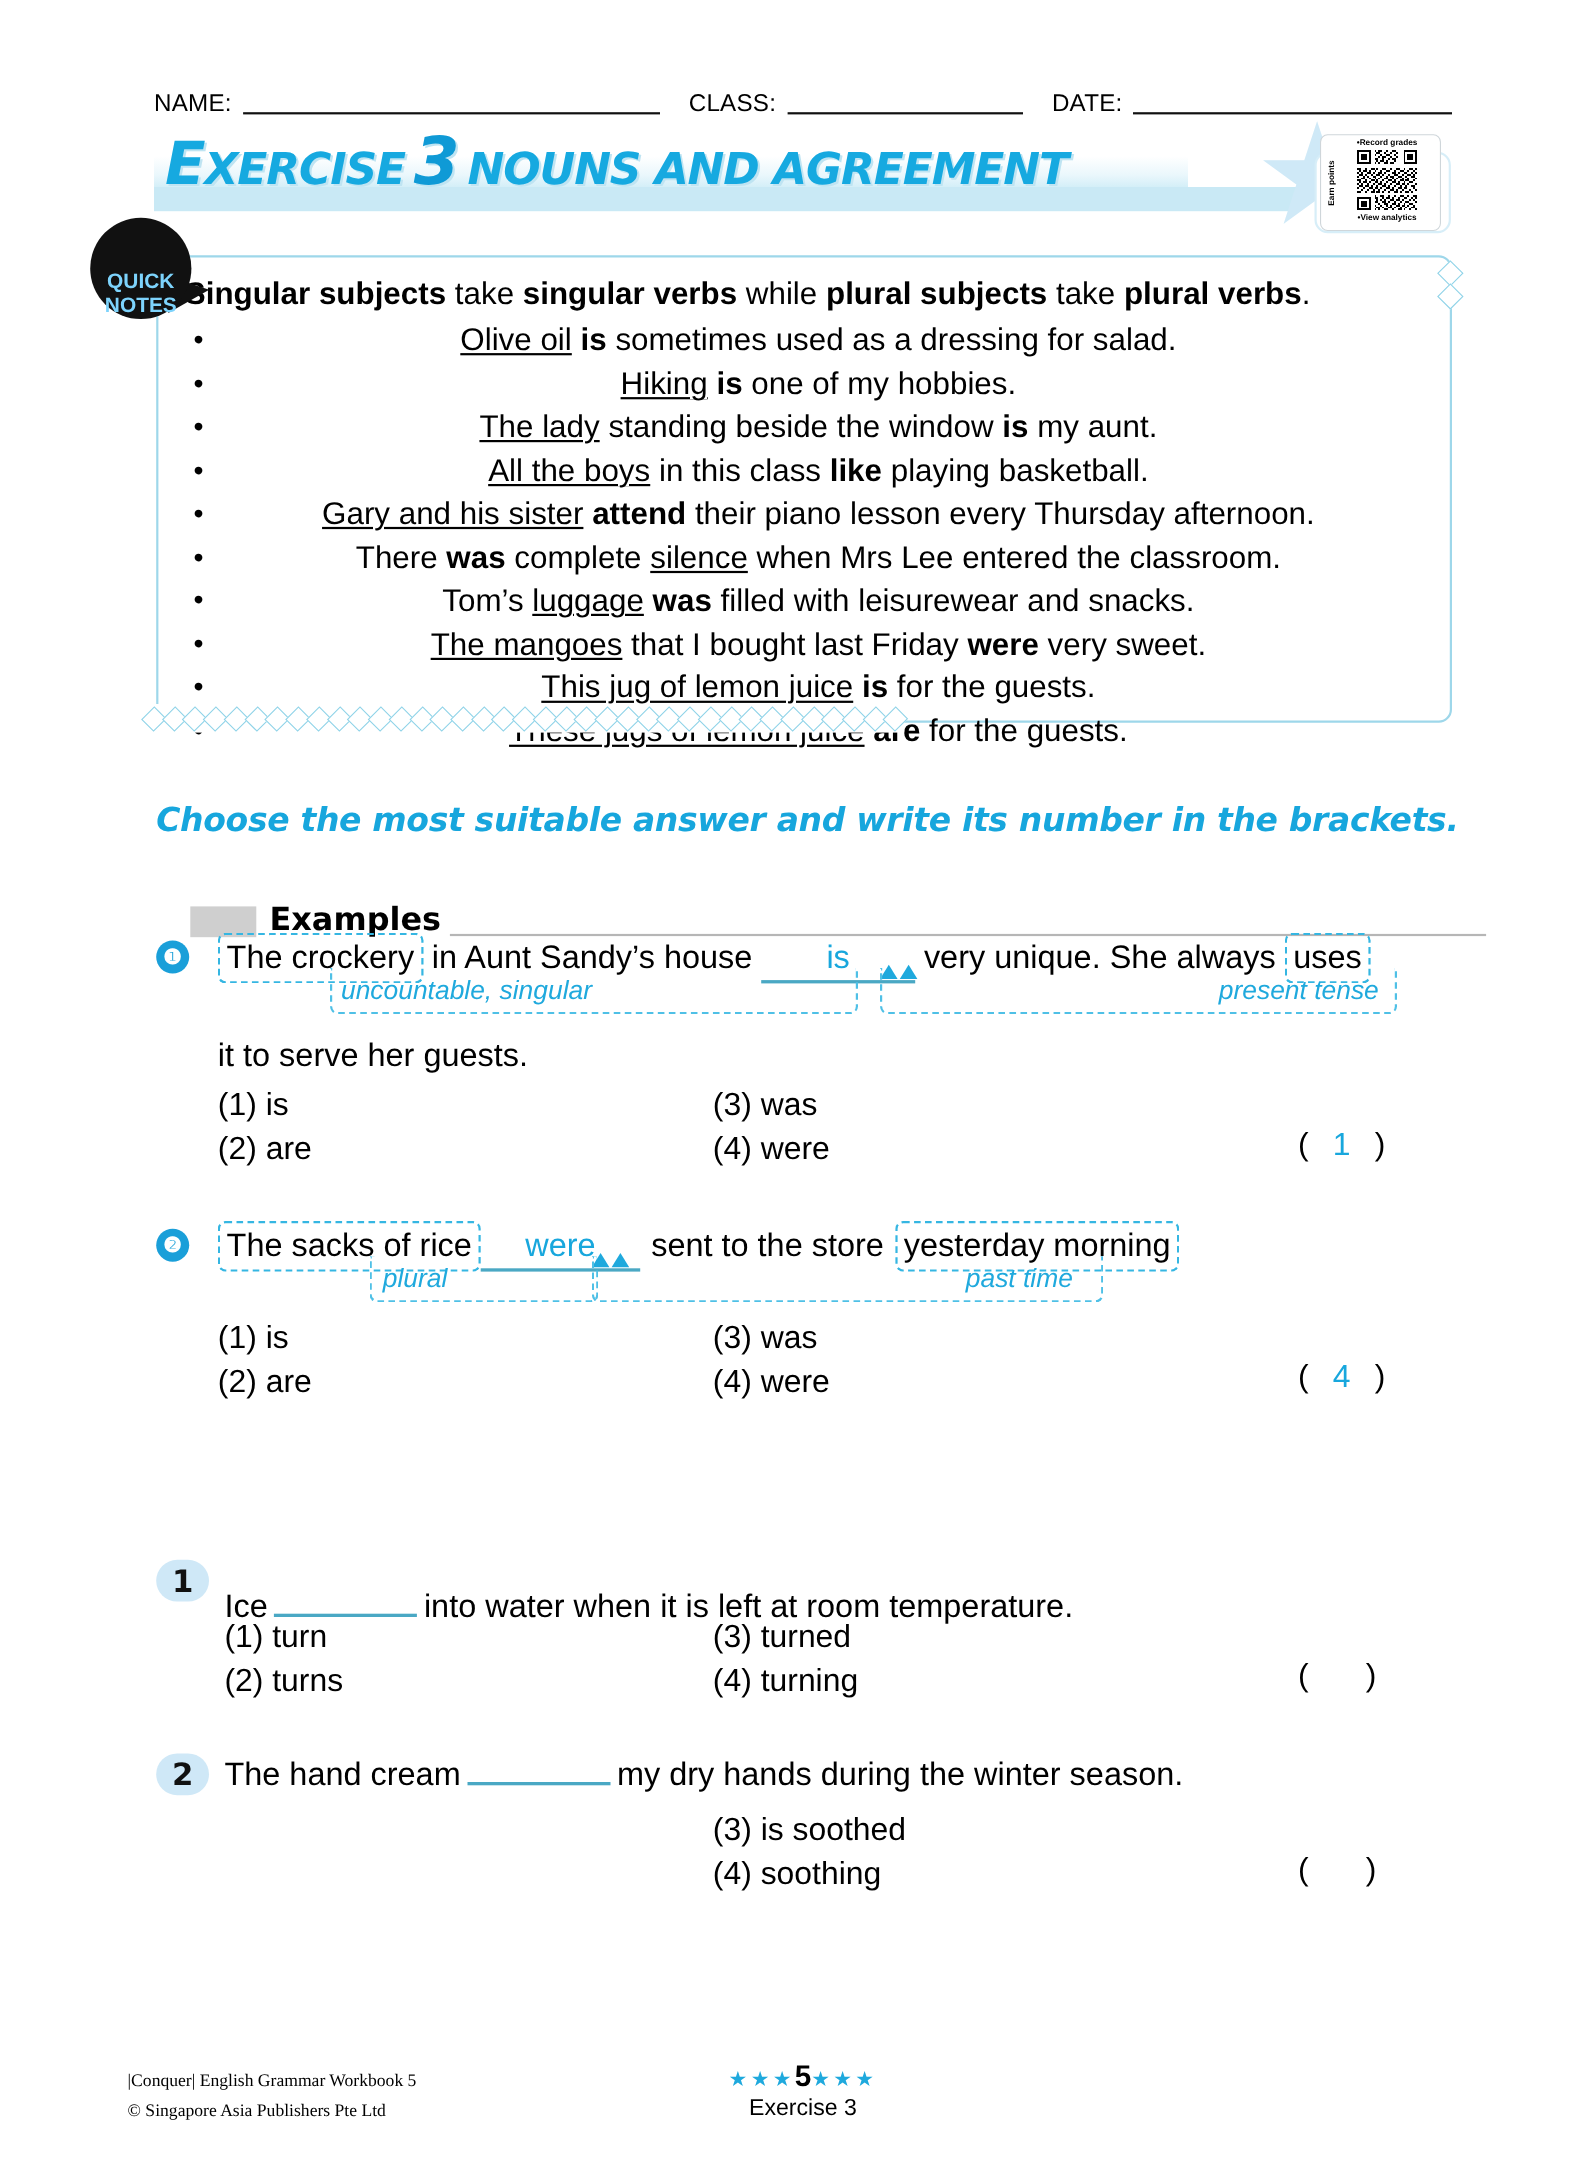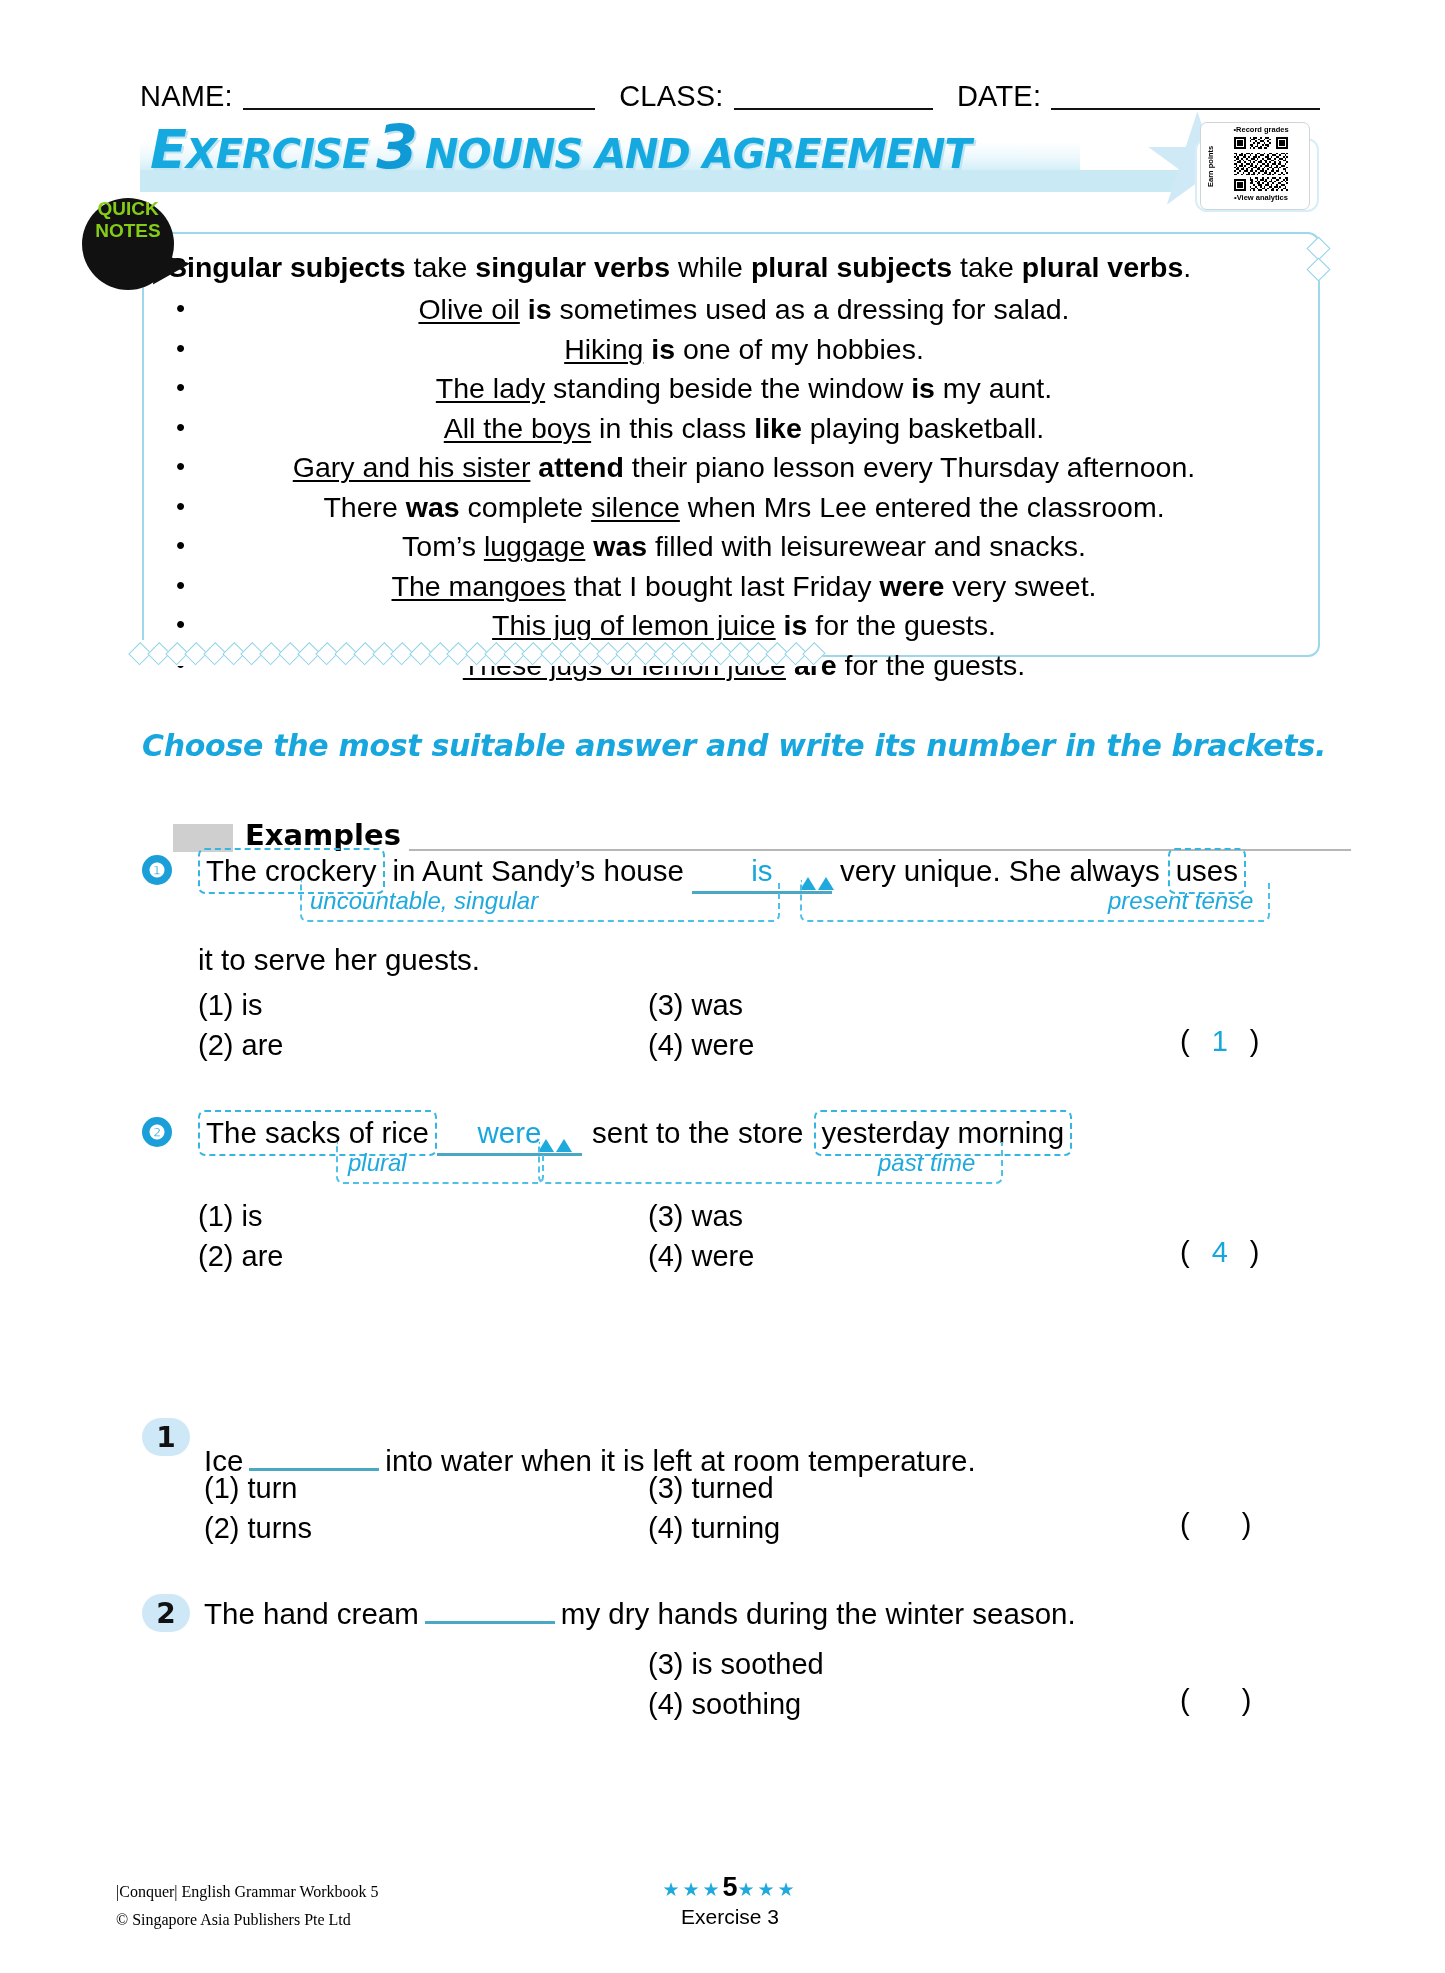--- a/index.html
+++ b/index.html
@@ -8,21 +8,21 @@
     background:#ffffff;
     font-family:"Liberation Sans", sans-serif;
     color:#000;
     position:relative;
     overflow:hidden;
   }
   .page{position:relative;width:1445px;height:1973px;}
 
   
   .topbar{position:absolute;left:140px;top:80px;width:1180px;
-          display:flex;align-items:flex-end;font-size:29px;letter-spacing:.2px;}
+          display:flex;align-items:flex-end;font-size:22px;letter-spacing:.2px;}
   .topbar .lbl{white-space:nowrap;}
   .rule{border-bottom:2.4px solid #111;height:22px;margin:0 0 3px 10px;}
   .rule.name{width:380px;}
   .rule.class{width:215px;}
   .rule.date{width:290px;}
   .gapA{width:26px;}
   .gapB{width:26px;}
 
   
   .banner{position:absolute;left:140px;top:112px;width:1175px;height:68px;}
@@ -56,22 +56,22 @@
      display:flex;align-items:center;justify-content:center;}
   .qr-main{flex:1;display:flex;flex-direction:column;align-items:center;}
   .qr-cap{font-size:7.5px;font-weight:bold;line-height:10px;white-space:nowrap;}
   .qr-cap:before{content:"\2022 ";}
   .qrimg{width:66px;height:58px;}
 
   
   .qn-box{position:absolute;left:142px;top:232px;width:1178px;height:425px;
       border:2.5px solid #9ed7ea;border-radius:12px;background:#fff;box-sizing:border-box;}
   .qn-badge{position:absolute;left:82px;top:198px;width:92px;height:92px;
-      background:#111;border-radius:50%;color:#84cc16;display:flex;flex-direction:column;
-      align-items:center;justify-content:flex-start;font-size:19px;font-weight:bold;
+      background:#111;border-radius:50%;color:#7dd3fc;display:flex;flex-direction:column;
+      align-items:center;justify-content:flex-end;font-size:19px;font-weight:bold;
       line-height:22px;z-index:5;}
   .qn-tail{position:absolute;left:155px;top:255px;width:0;height:0;
       border-left:34px solid #111;border-top:6px solid transparent;
       border-bottom:26px solid transparent;z-index:4;transform:rotate(8deg);}
   .qn-inner{position:absolute;left:168px;top:248px;width:1120px;}
   .qn-head{font-size:28.5px;line-height:38px;margin-bottom:4px;}
   .qn-list{list-style:none;margin:0;padding:0;}
   .qn-list li{font-size:28.5px;line-height:39.5px;position:relative;padding-left:32px;
       white-space:nowrap;text-align:center;}
   .qn-list li:before{content:"\2022";position:absolute;left:8px;top:-1px;font-size:26px;}

